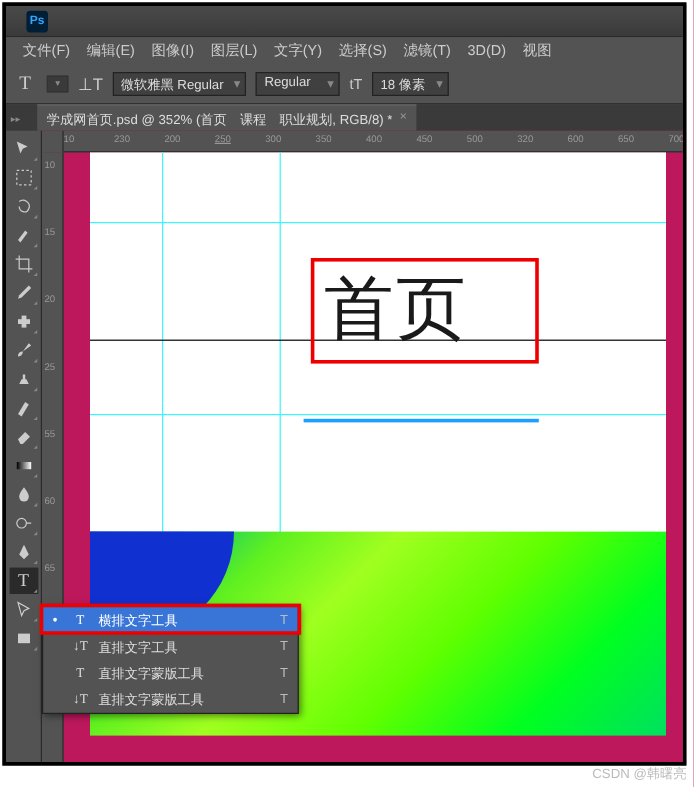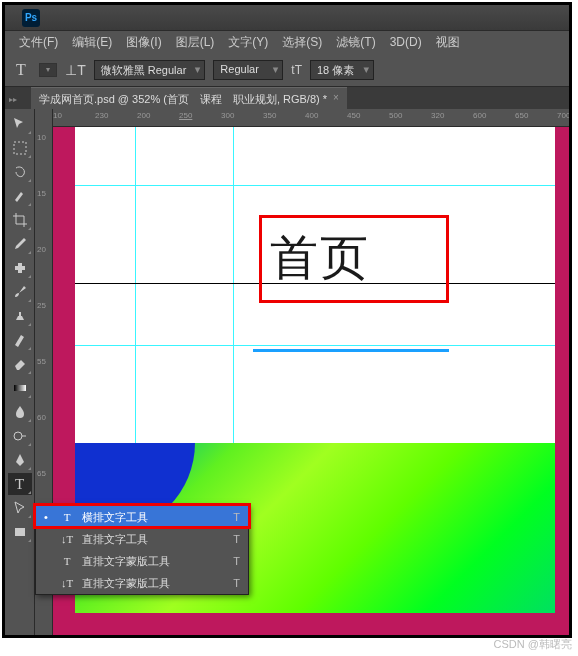--- a/index.html
+++ b/index.html
@@ -33,21 +33,21 @@
 .ruler-corner{width:18px;height:18px;background:#535353;border-right:1px solid #2a2a2a;}
 .ruler-h-scale{flex:1;position:relative;color:#999;font-size:8px;}
 .ruler-tick{position:absolute;top:2px;}
 .ruler-v{position:absolute;left:0;top:18px;bottom:0;width:18px;background:#535353;border-right:1px solid #2a2a2a;}
 .ruler-v-tick{position:absolute;left:2px;color:#999;font-size:8px;writing-mode:horizontal-tb;}
 .canvas{position:absolute;left:18px;top:18px;right:0;bottom:0;}
 .artboard{position:absolute;left:22px;top:0;width:480px;height:320px;background:#fff;}
 .guide-v{position:absolute;top:0;bottom:0;width:1px;background:#39f5ff;}
 .guide-h{position:absolute;left:0;right:0;height:1px;background:#39f5ff;}
 .text-box{position:absolute;left:184px;top:88px;width:190px;height:88px;border:3px solid #e00;}
-.text-content{font-size:48px;color:#1a1a1a;font-family:"SimSun",serif;letter-spacing:2px;line-height:80px;padding-left:8px;}
+.text-content{font-size:58px;color:#1a1a1a;font-family:"SimSun",serif;letter-spacing:2px;line-height:80px;padding-left:8px;}
 .baseline{position:absolute;left:0;right:0;top:156px;height:1px;background:#000;}
 .sel-underline{position:absolute;left:178px;top:222px;width:196px;height:3px;background:#1aa0ff;}
 .gradient-area{position:absolute;left:22px;top:316px;width:480px;height:170px;background:linear-gradient(135deg,#0020b0 0%,#1060e0 8%,#20d060 15%,#60f020 25%,#a0ff20 40%,#60ff00 60%,#00ff20 80%,#00e060 100%);}
 .gradient-shape{position:absolute;left:0;top:0;width:120px;height:90px;background:#1030d0;border-bottom-right-radius:90px;}
 .type-flyout{position:absolute;left:30px;top:500px;width:214px;background:#535353;border:1px solid #222;box-shadow:2px 2px 6px rgba(0,0,0,0.5);}
 .flyout-item{height:22px;display:flex;align-items:center;color:#ddd;font-size:11px;padding:0 8px;cursor:pointer;gap:8px;}
 .flyout-item.selected{background:#3875d7;color:#fff;}
 .flyout-bullet{width:8px;display:inline-block;}
 .flyout-icon{width:14px;font-family:serif;text-align:center;}
 .flyout-shortcut{margin-left:auto;color:#bbb;}

